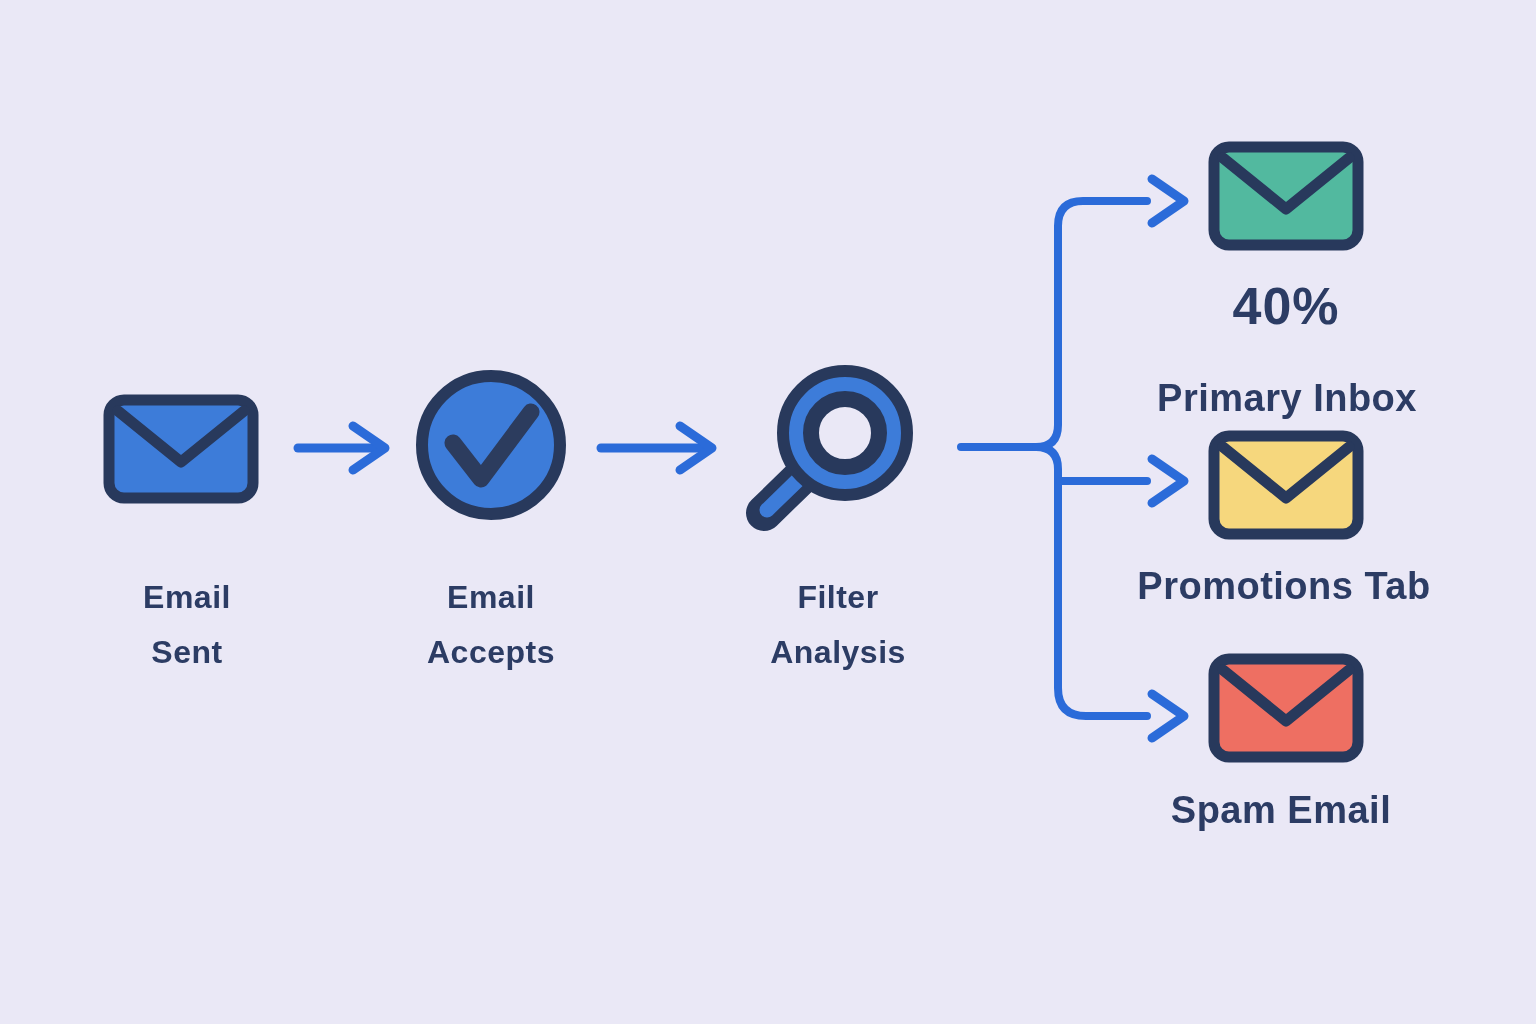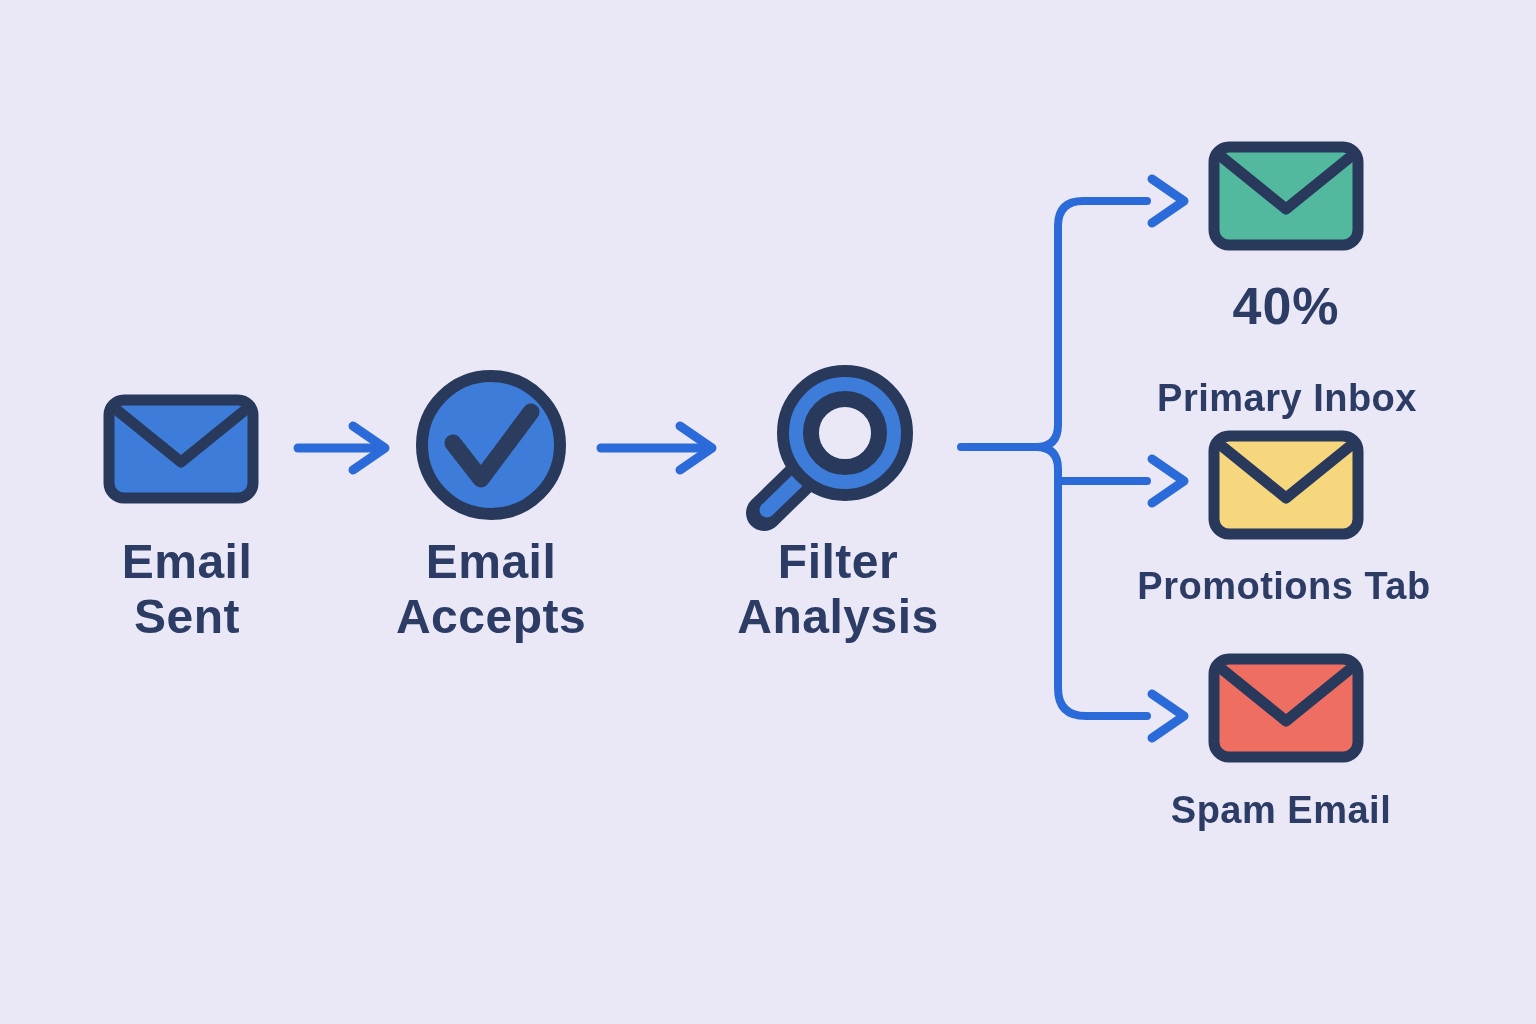--- a/index.html
+++ b/index.html
@@ -17,25 +17,26 @@
   #diagram-layer {
     position: absolute;
     left: 0;
     top: 0;
   }
   .stage-label {
     position: absolute;
     transform: translateX(-50%);
     text-align: center;
     font-weight: 700;
-    font-size: 48px;
+    font-size: 32px;
     line-height: 55px;
     color: #2c3c64;
     white-space: pre-line;
     letter-spacing: 0.5px;
+    margin-top: 36px;
   }
   .outcome-stat {
     position: absolute;
     transform: translateX(-50%);
     text-align: center;
     font-weight: 700;
     font-size: 52px;
     line-height: 60px;
     color: #2c3c64;
     letter-spacing: 1px;

